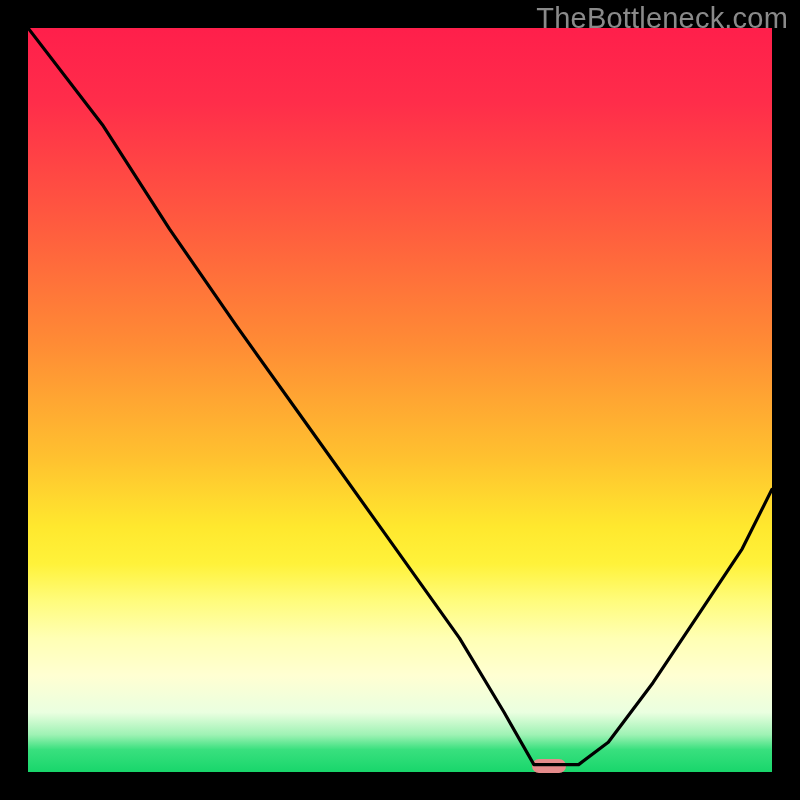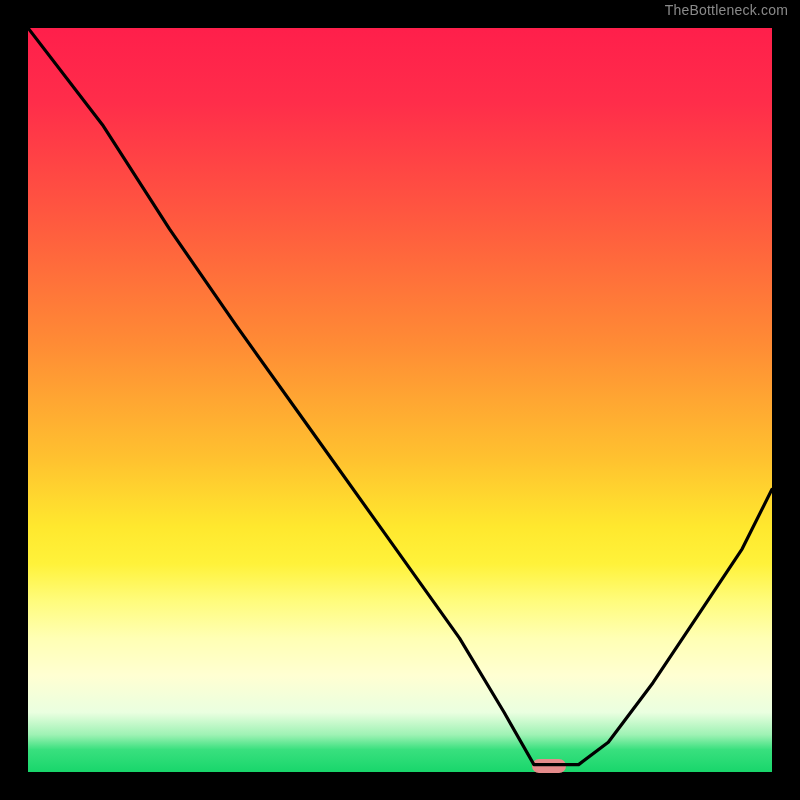--- a/index.html
+++ b/index.html
@@ -15,21 +15,21 @@
     position: relative;
     width: 800px;
     height: 800px;
     background: #000;
   }
   .watermark {
     position: absolute;
     top: 2px;
     right: 12px;
     color: #8a8a8a;
-    font-size: 14px;
+    font-size: 29px;
     letter-spacing: 0.2px;
     z-index: 5;
   }
   .plot-area {
     position: absolute;
     left: 28px;
     top: 28px;
     width: 744px;
     height: 744px;
     background: linear-gradient(to bottom,

